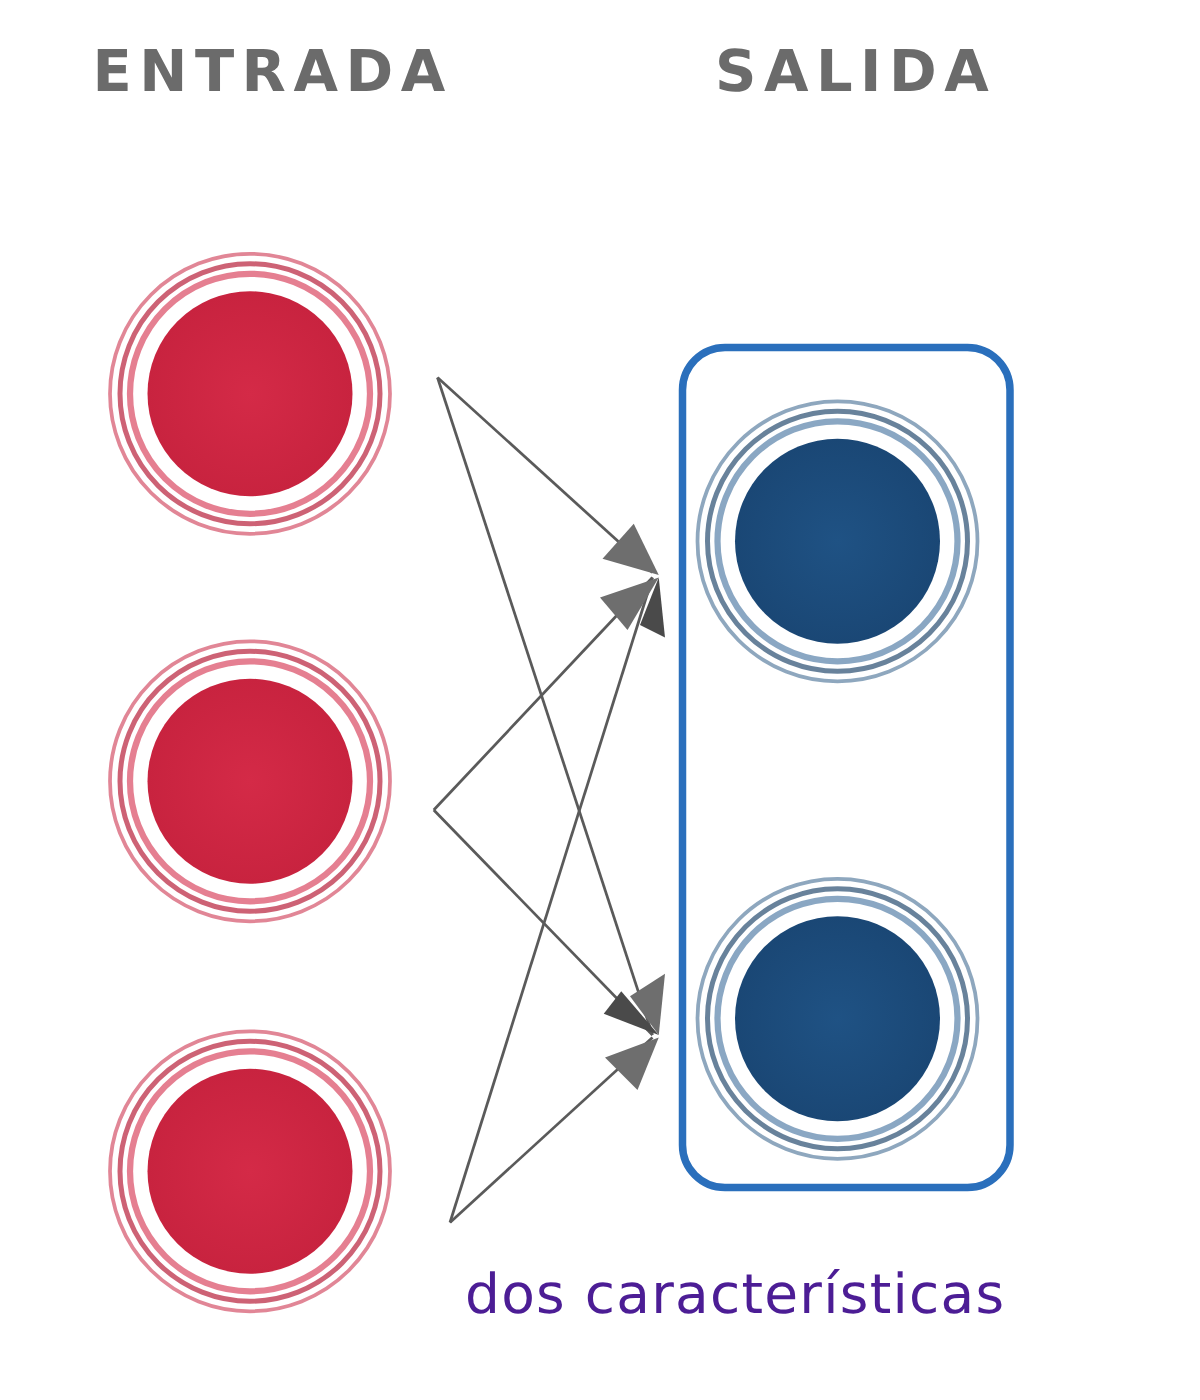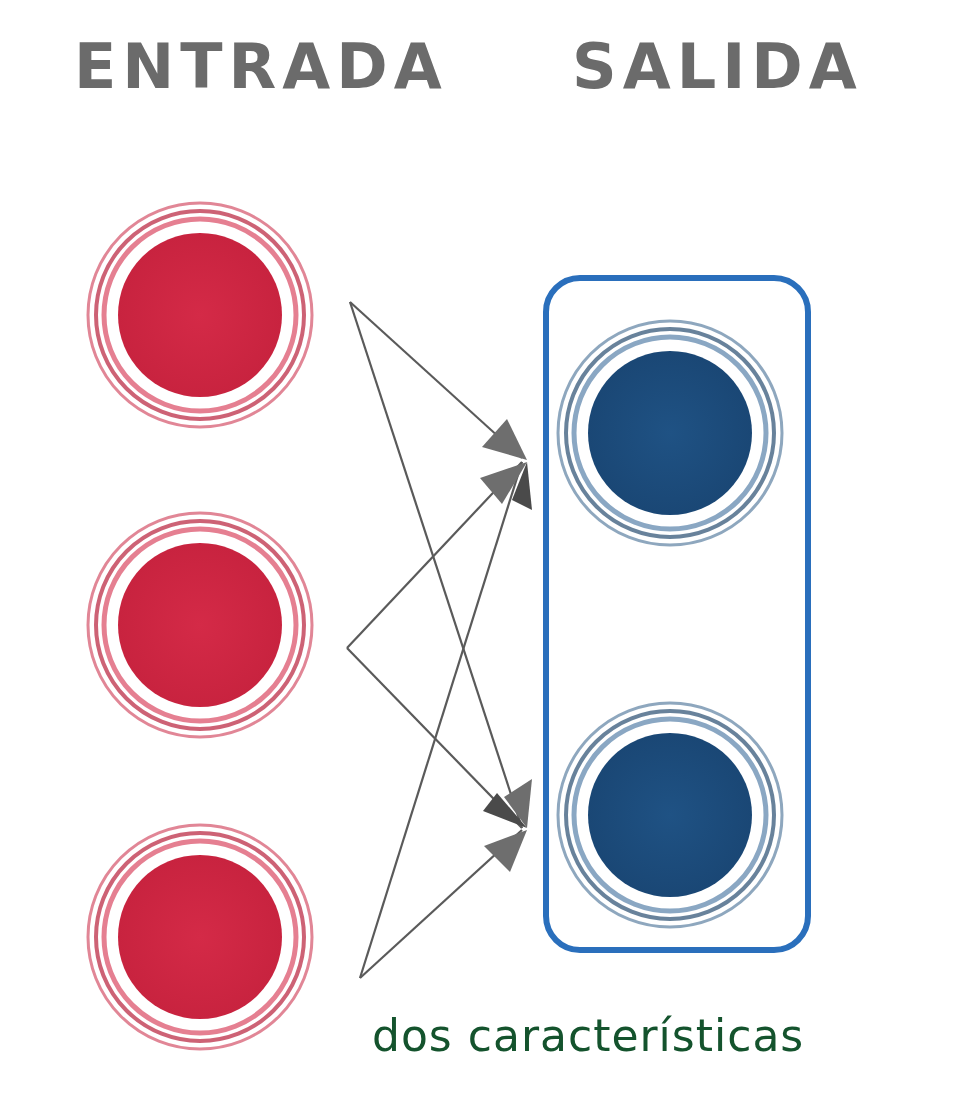--- a/index.html
+++ b/index.html
@@ -1,26 +1,26 @@
 <!DOCTYPE html>
 <html><head>
   <meta charset="utf-8">
   <style>
     html, body { margin: 0; padding: 0; background: #ffffff; }
     body { width: 960px; height: 1120px; position: relative; overflow: hidden; }
     .stage { position: absolute; left: 0; top: 0; width: 960px; height: 1120px; }
     .heading {
       position: absolute; top: 30px;
       font-family: "DejaVu Sans", sans-serif; font-weight: bold;
-      font-size: 62px; letter-spacing: 6px; color: #6b6b6b;
+      font-size: 46px; letter-spacing: 6px; color: #6b6b6b;
     }
     .caption {
       position: absolute; left: 372px; top: 1010px;
       font-family: "DejaVu Sans", sans-serif;
-      font-size: 44px; color: #14532d; letter-spacing: 1px;
+      font-size: 44px; color: #4c1d95; letter-spacing: 1px;
     }
     svg.diagram { position: absolute; left: 0; top: 0; }
   </style>
 </head>
 <body>
 
 <div class="stage">
 
   <div class="heading" style="left:74px;">ENTRADA</div>
   <div class="heading" style="left:536px;margin-left:36px;">SALIDA</div>

